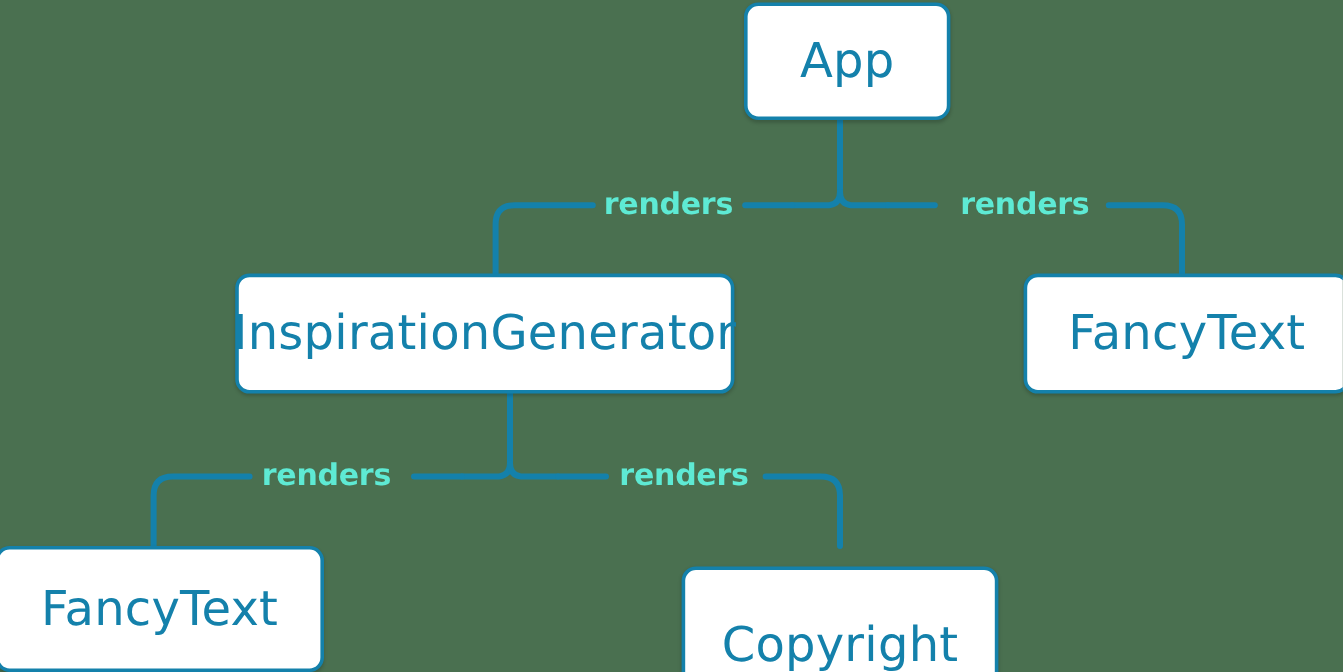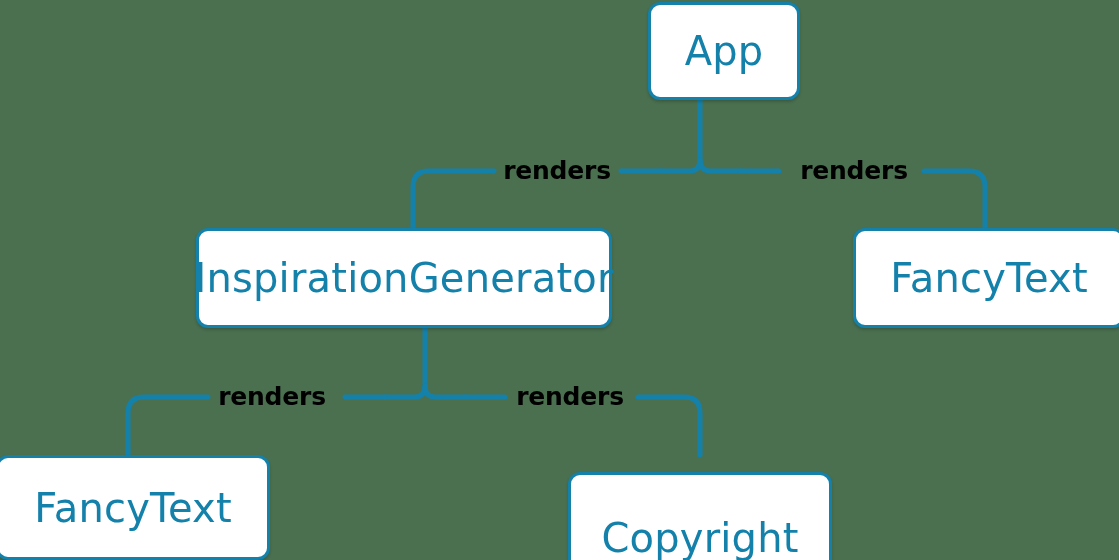--- a/index.html
+++ b/index.html
@@ -37,38 +37,38 @@
     justify-content: center;
     box-shadow: 0 2px 3px rgba(0,0,0,0.18);
   }
   .node-label {
     color: #1481ab;
     font-family: "DejaVu Sans", "Liberation Sans", sans-serif;
     font-weight: 400;
     letter-spacing: 0.2px;
     white-space: nowrap;
   }
-  #node-app            { left: 620px; top: 2px;   width: 152px; height: 98px; margin-left: 28px; }
+  #node-app            { left: 620px; top: 2px;   width: 172px; height: 98px; }
   #node-app .node-label { font-size: 40px; }
 
   #node-inspiration    { left: 196px; top: 228px; width: 416px; height: 100px; }
   #node-inspiration .node-label { font-size: 40px; }
 
   #node-fancytext-right{ left: 853px; top: 228px; width: 272px; height: 100px; }
   #node-fancytext-right .node-label { font-size: 40px; }
 
   #node-fancytext-left { left: -4px;  top: 455px; width: 274px; height: 105px; }
   #node-fancytext-left .node-label { font-size: 40px; }
 
   #node-copyright      { left: 568px; top: 472px; width: 264px; height: 131px; text-align: center; }
   #node-copyright .node-label { font-size: 40px; }
 
   .edge-label {
     position: absolute;
-    color: #000000;
+    color: #5eead4;
     font-family: "DejaVu Sans", "Liberation Sans", sans-serif;
     font-size: 25px;
     font-weight: 600;
     letter-spacing: -0.2px;
     white-space: nowrap;
     transform: translate(-50%, -50%);
   }
   #edge-label-app-inspiration   { left: 557px; top: 170px; }
   #edge-label-app-fancytext     { left: 854px; top: 170px; }
   #edge-label-ig-fancytext      { left: 272px; top: 396px; }

